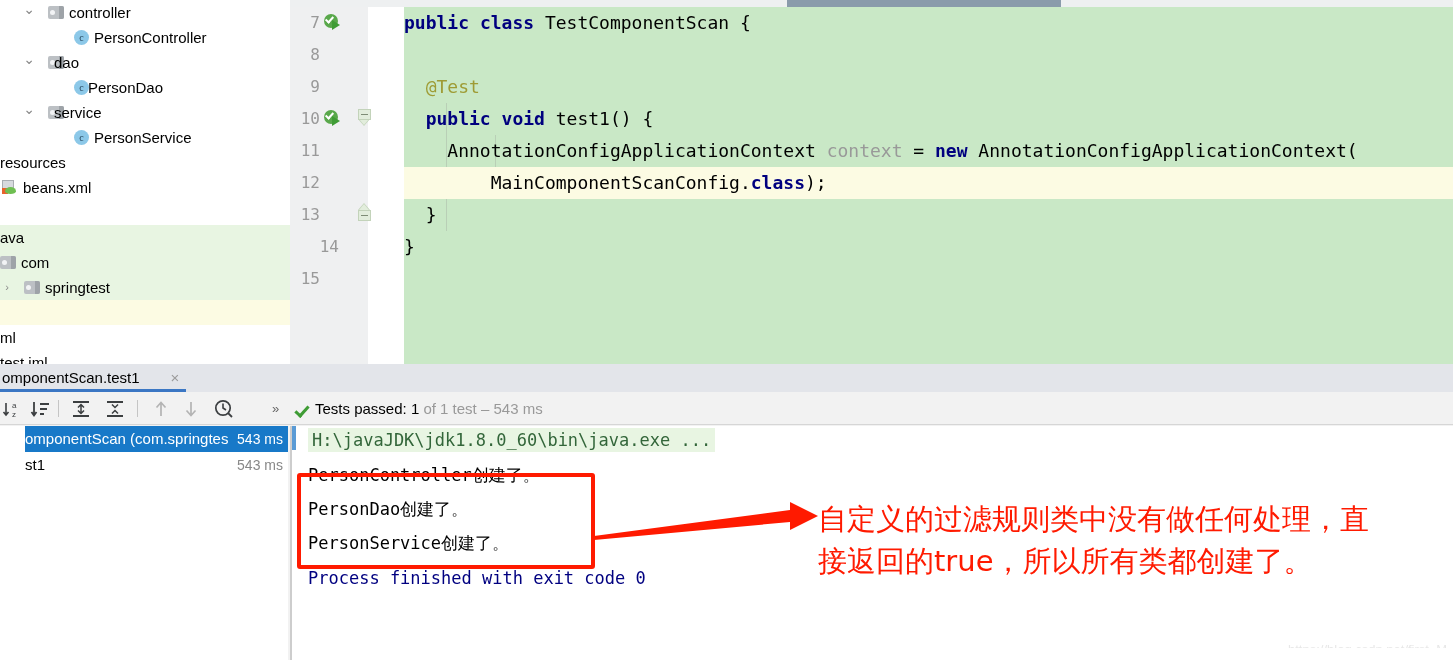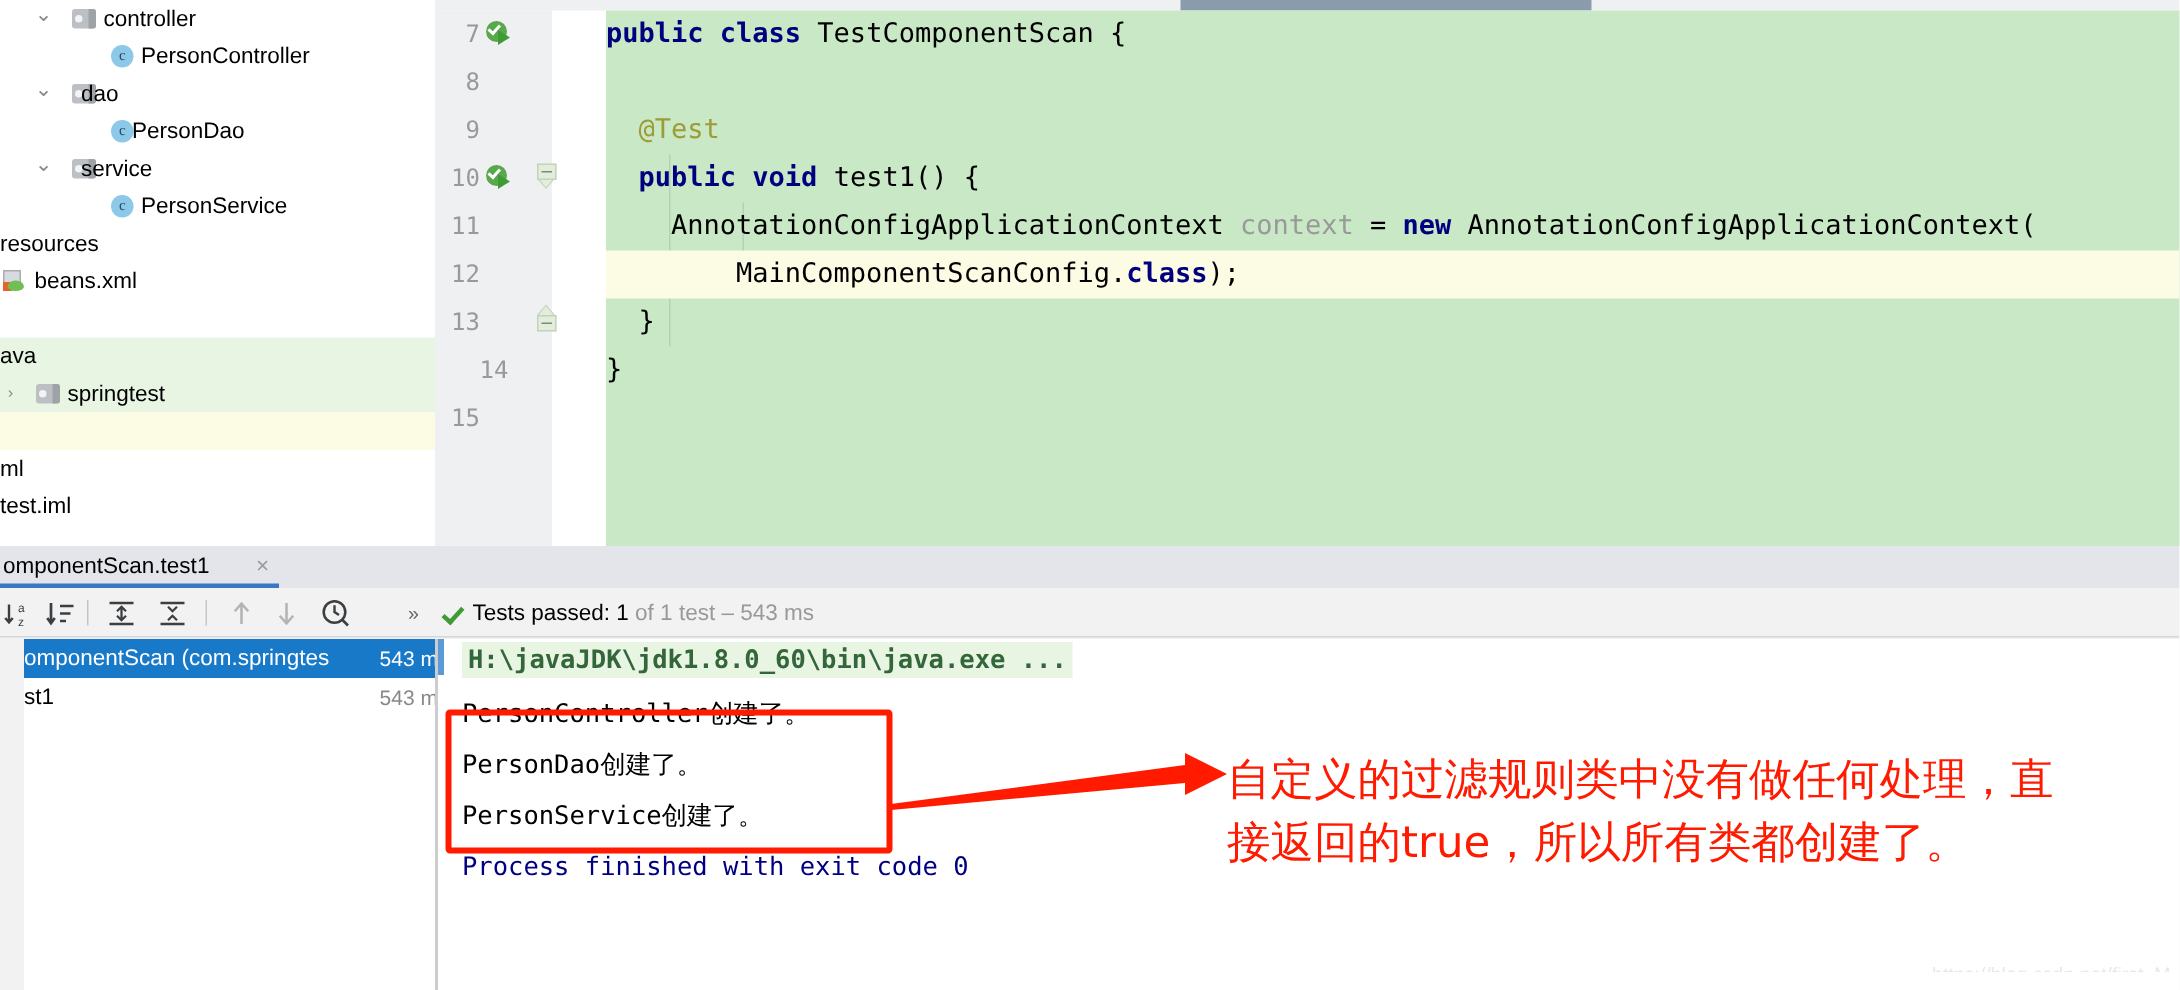--- a/index.html
+++ b/index.html
@@ -187,22 +187,22 @@
     margin-right: 5px;
   }
   .check-mark::after {
     content: ""; position: absolute; left: 2px; top: -1px;
     width: 5px; height: 11px;
     border: solid #3f9c35; border-width: 0 3px 3px 0;
     transform: rotate(42deg);
   }
 
   #test-tree {
-    position: absolute; left: 16px; top: 62px; width: 288px; height: 234px;
-    background: #ffffff; overflow: hidden;
+    position: absolute; left: 0; top: 62px; width: 288px; height: 234px;
+    background: #ffffff; overflow: hidden; padding-left: 25px;
   }
   .test-row {
     position: relative; height: 26px; line-height: 26px;
     font-size: 15px; white-space: nowrap;
   }
   .test-row.sel { background: #1879c8; color: #ffffff; }
   .test-row .nm { position: absolute; left: 0; }
   .test-row .dur { position: absolute; right: 5px; font-size: 14px; color: #888888; }
   .test-row.sel .dur { color: #ffffff; }
 
@@ -214,21 +214,21 @@
     position: absolute; left: 292px; top: 62px; width: 1161px; height: 234px;
     background: #ffffff; overflow: hidden;
   }
   #console-left-mark {
     position: absolute; left: 0; top: 0; width: 4px; height: 24px; background: #5a9bd5;
   }
   .console-line {
     position: absolute; font-family: "DejaVu Sans Mono", monospace;
     font-size: 17px; white-space: pre; color: #000080;
   }
-  .console-line.cmd { background: #e8f5e2; color: #33663a; font-weight: bold; }
+  .console-line.cmd { background: #e8f5e2; color: #33663a; }
   .console-line.out { color: #000000; }
 
   
   #red-box {
     position: absolute; left: 297px; top: 473px; width: 298px; height: 96px;
     border: 4px solid #ff1a00; border-radius: 3px;
   }
   #red-arrow { position: absolute; left: 592px; top: 488px; width: 228px; height: 60px; }
   #red-note {
     position: absolute; left: 818px; top: 498px; width: 635px;
@@ -285,20 +285,24 @@
         <span class="xicon" style="left: 2px;">
           <span class="sheet"></span>
           <span class="tag"></span>
           <span class="leaf"></span>
         </span>
         <span class="tlabel" style="left: 23px;">beans.xml</span>
       </div>
       <div class="tree-row"></div>
       <div class="tree-row sel-green">
         <span class="tlabel" style="left: 0px;">ava</span>
+      </div>
+      <div class="tree-row sel-green">
+        <span class="ficon" style="left: 0px;"></span>
+        <span class="tlabel" style="left: 21px;">com</span>
       </div>
       <div class="tree-row sel-green">
         <span class="tw" style="left: 0px;">›</span>
         <span class="ficon" style="left: 24px;"></span>
         <span class="tlabel" style="left: 45px;">springtest</span>
       </div>
       <div class="tree-row sel-yellow"></div>
       <div class="tree-row">
         <span class="tlabel" style="left: 0px;">ml</span>
       </div>

